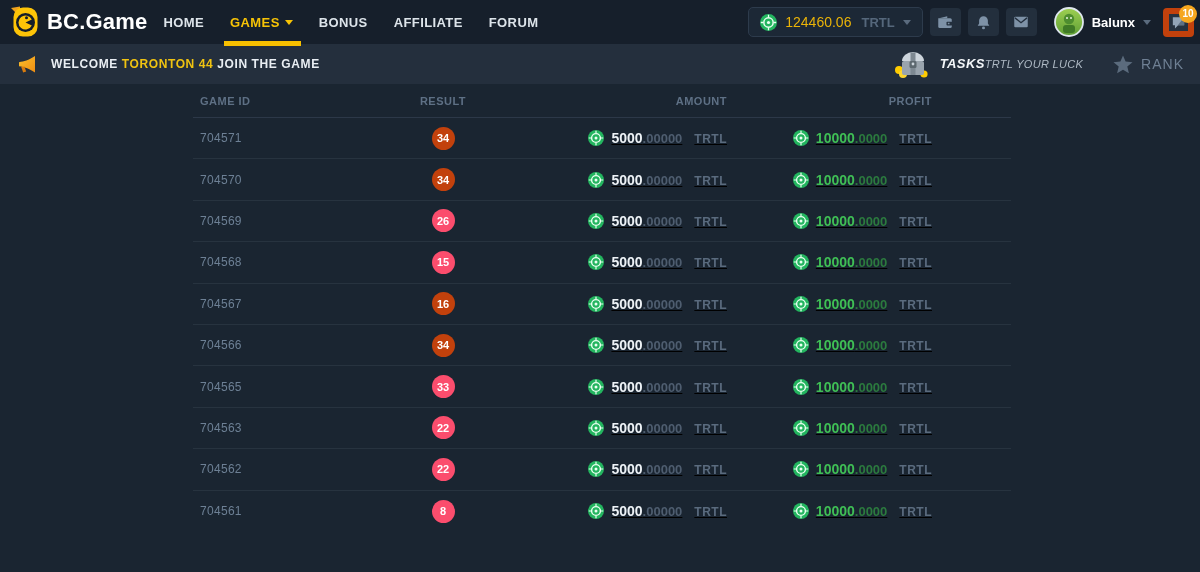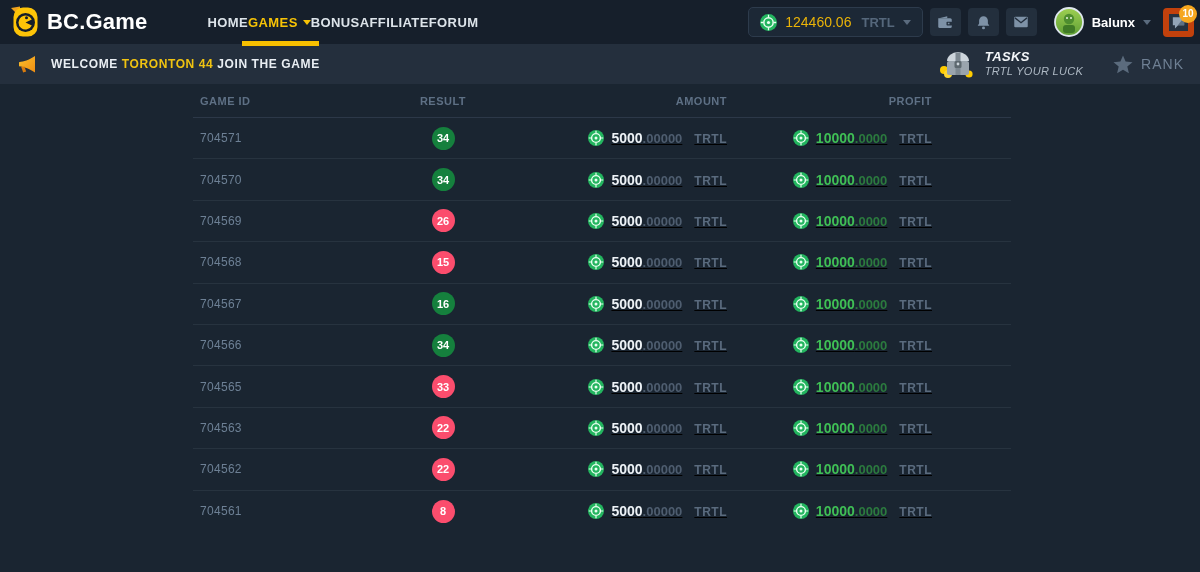--- a/index.html
+++ b/index.html
@@ -11,21 +11,21 @@
     position:relative;
   }
   
   .navbar {
     height:44px; background:#161f2b;
     display:flex; align-items:center;
     padding-left:8px; position:relative; z-index:3;
   }
   .brand { display:flex; align-items:center; gap:8px; cursor:pointer; }
   .brand-text { color:#ffffff; font-size:22px; font-weight:800; letter-spacing:.2px; }
-  .nav-links { display:flex; margin-left:60px; align-self:stretch; }
+  .nav-links { display:flex; gap:26px; margin-left:16px; align-self:stretch; }
   .nav-link {
     display:flex; align-items:center; gap:5px; height:100%;
     color:#dde4ea; font-size:13px; font-weight:700; letter-spacing:.4px;
     cursor:pointer; position:relative;
   }
   .nav-link.active { color:#f7c306; }
   .nav-underline {
     position:absolute; left:-6px; right:-8px; bottom:-2px; height:5px;
     background:#f8c000;
   }
@@ -65,21 +65,21 @@
   .banner {
     height:40px; background:#242f3d;
     display:flex; align-items:center; padding:16px 14px;
     position:relative; z-index:1;
   }
   .banner-left { display:flex; align-items:center; gap:13px; }
   .welcome { font-size:12px; font-weight:700; letter-spacing:.6px; color:#e9eef3; }
   .welcome .uname { color:#f0c311; }
   .banner-right { margin-left:auto; display:flex; align-items:center; gap:30px; padding-right:2px; }
   .tasks { display:flex; align-items:center; gap:10px; cursor:pointer; }
-  .tasks-text { display:flex; flex-direction:column; line-height:1.25; }
+  .tasks-text { display:flex; line-height:1.25;align-items:flex-end; }
   .tasks-title { font-style:italic; font-weight:800; font-size:13px; color:#f3f6f9; letter-spacing:.4px; }
   .tasks-sub { font-style:italic; font-size:11px; color:#aeb9c4; letter-spacing:.3px; }
   .rank { display:flex; align-items:center; gap:8px; cursor:pointer;
           color:#6f8094; font-size:14px; font-weight:400; letter-spacing:1px; }
   
   .bets-table { position:absolute; left:193px; top:84px; width:818px; }
   .thead { display:flex; align-items:center; height:34px; border-bottom:1px solid #2c3848; }
   .th { color:#5e7085; font-size:11px; font-weight:700; letter-spacing:.5px; }
   .col-id     { width:200px; padding-left:7px; }
   .col-result { width:100px; text-align:center; display:flex; justify-content:center; }
@@ -87,21 +87,21 @@
   .col-amount { width:234px; text-align:right; }
   .col-profit { width:205px; text-align:right; }
   .trow { display:flex; align-items:center; height:41.4px; border-bottom:1px solid #27333f; }
   .trow:last-child { border-bottom:none; }
   .game-id { color:#6d8095; font-size:12px; letter-spacing:.3px; }
   .badge {
     display:inline-flex; width:23px; height:23px; border-radius:50%;
     align-items:center; justify-content:center;
     font-size:11px; font-weight:700; color:#ffffff;
   }
-  .badge.dark { background:#15803d; }
+  .badge.dark { background:#c2410c; }
   .badge.red  { background:#fb4d6d; }
   .money { display:flex; align-items:flex-end; justify-content:flex-end;text-decoration:underline; }
   .money .coin { margin-right:7px; display:flex; }
   .money .int { font-size:14px; font-weight:700; color:#edf2f6; }
   .money .dec { font-size:13px; font-weight:600; color:#4e5d6f; }
   .money .cur { margin-left:12px; color:#5a6b7e; font-size:12px; font-weight:700; letter-spacing:.5px; }
   .money.profit .int { color:#3fbf55; }
   .money.profit .dec { color:#2b7a3e; }
 </style>
 </head>

